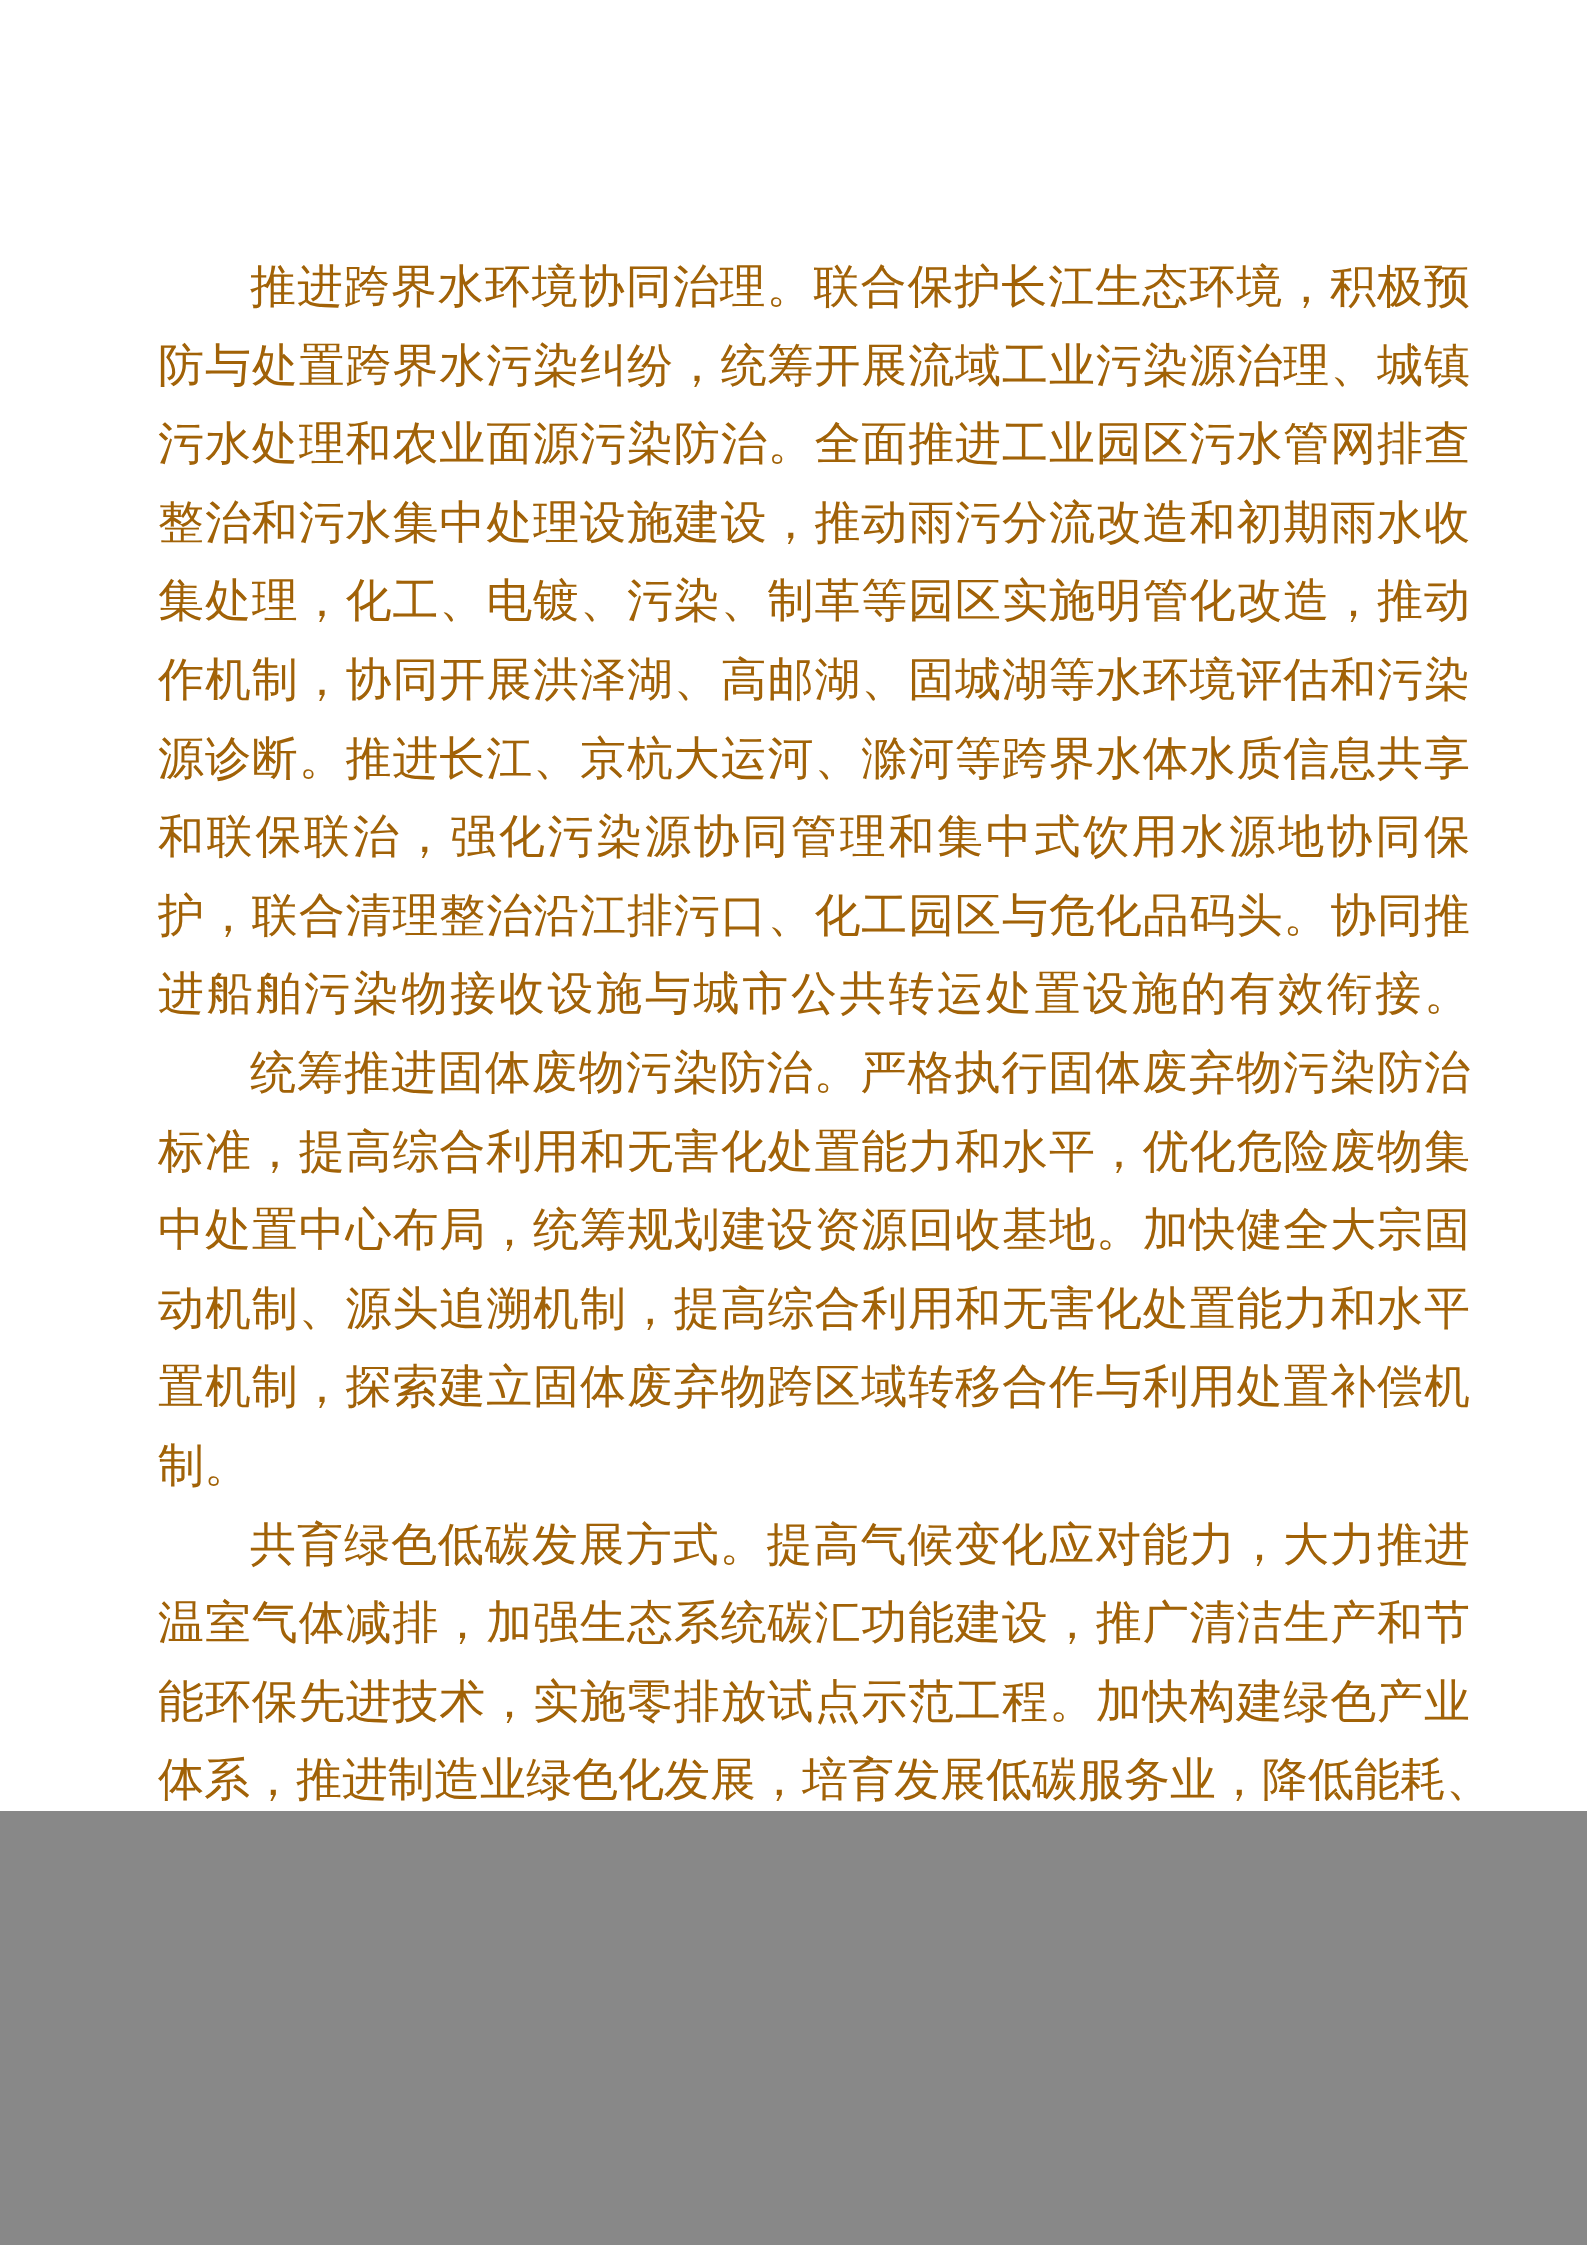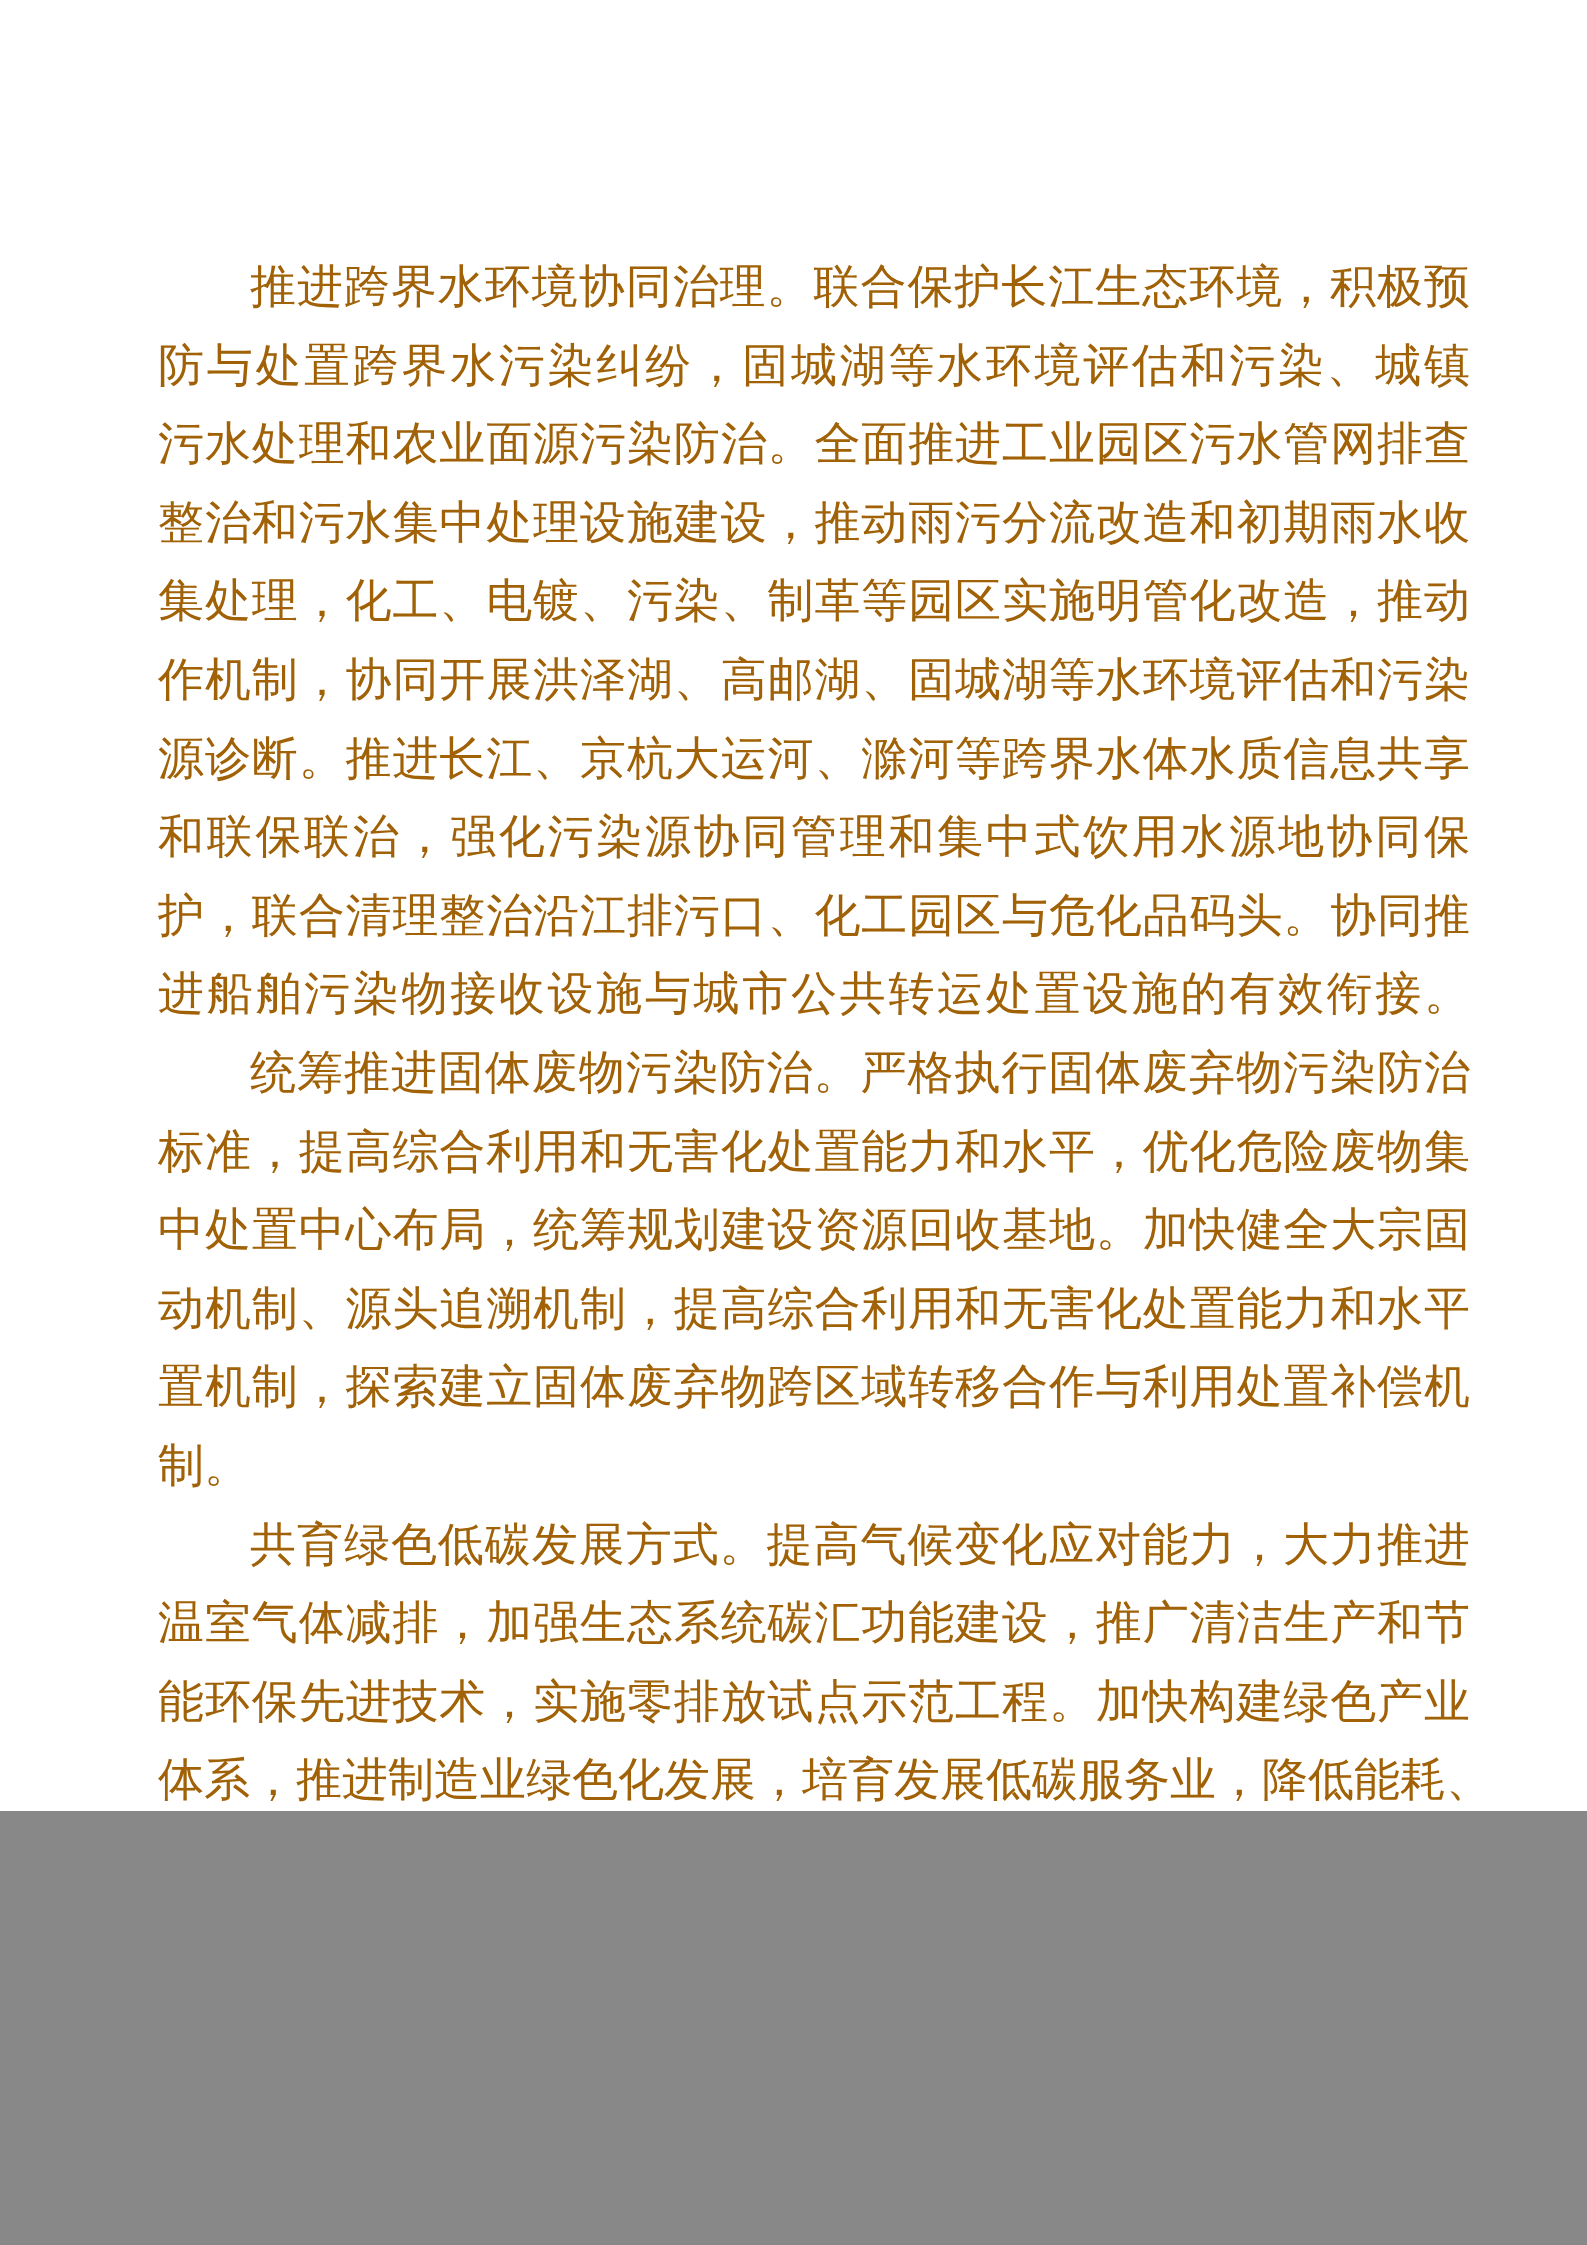--- a/index.html
+++ b/index.html
@@ -46,21 +46,21 @@
     letter-spacing: 2px;
   }
 </style>
 </head>
 <body>
 
 <div class="page">
   <div class="content">
 
     <div class="line indent">推进跨界水环境协同治理。联合保护长江生态环境，积极预</div>
-    <div class="line">防与处置跨界水污染纠纷，固城湖等水环境评估和污染、城镇</div>
+    <div class="line">防与处置跨界水污染纠纷，统筹开展流域工业污染源治理、城镇</div>
     <div class="line">污水处理和农业面源污染防治。全面推进工业园区污水管网排查</div>
     <div class="line">整治和污水集中处理设施建设，推动雨污分流改造和初期雨水收</div>
     <div class="line">集处理，化工、电镀、污染、制革等园区实施明管化改造，推动</div>
     <div class="line">作机制，协同开展洪泽湖、高邮湖、固城湖等水环境评估和污染</div>
     <div class="line">源诊断。推进长江、京杭大运河、滁河等跨界水体水质信息共享</div>
     <div class="line">和联保联治，强化污染源协同管理和集中式饮用水源地协同保</div>
     <div class="line">护，联合清理整治沿江排污口、化工园区与危化品码头。协同推</div>
     <div class="line">进船舶污染物接收设施与城市公共转运处置设施的有效衔接。</div>
 
     <div class="line indent">统筹推进固体废物污染防治。严格执行固体废弃物污染防治</div>

